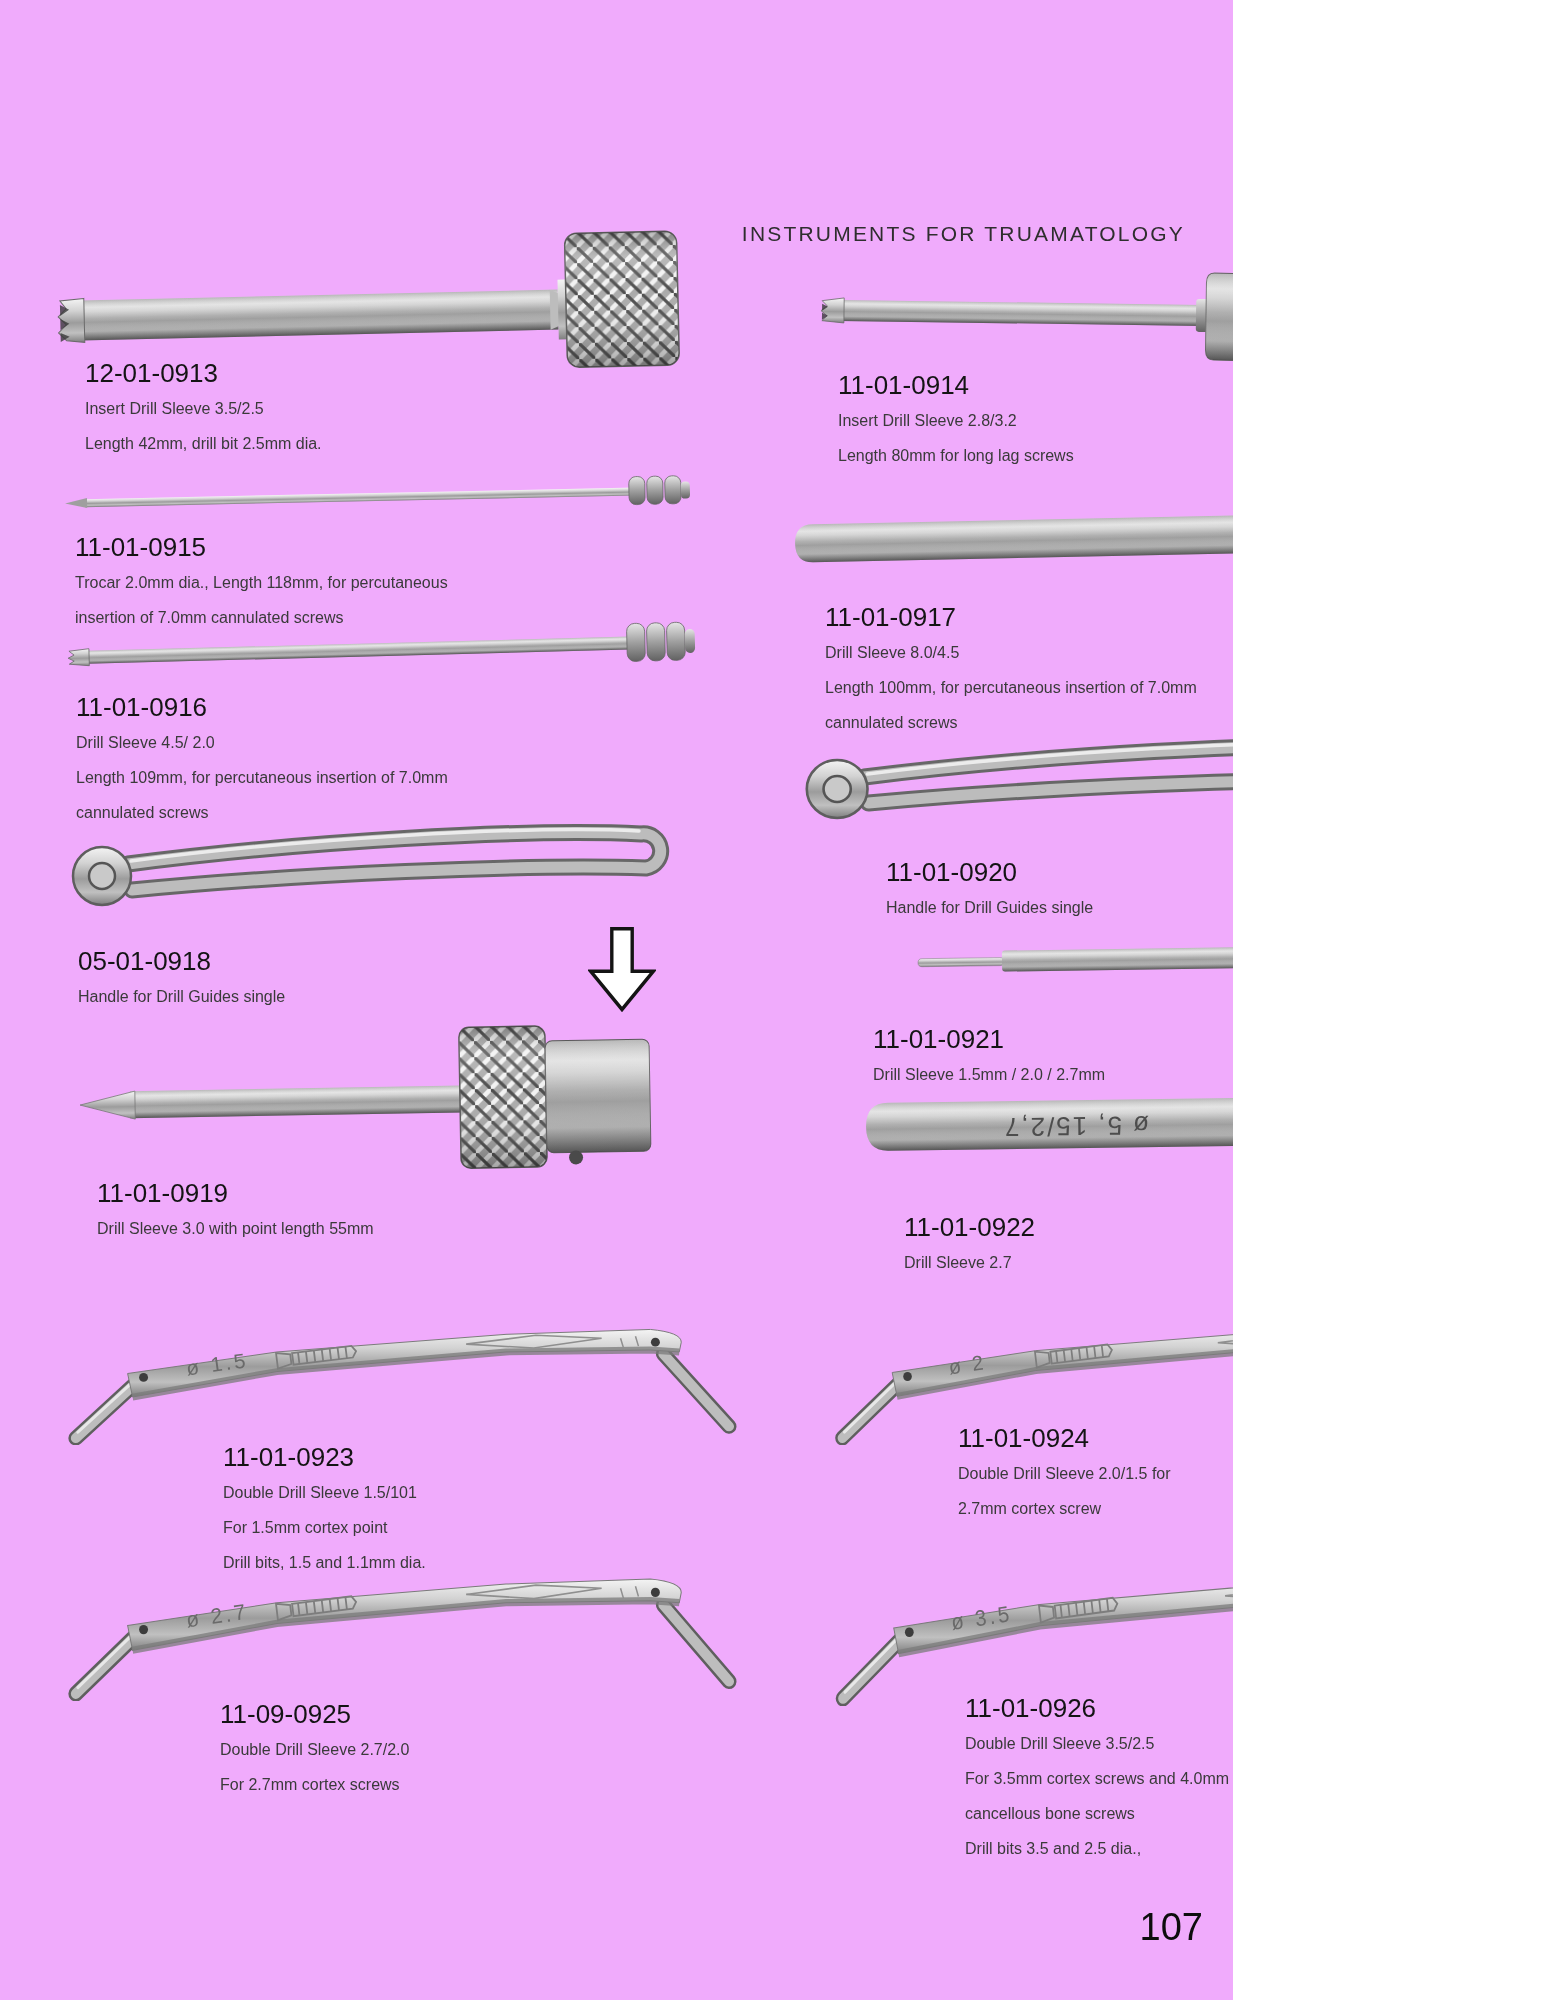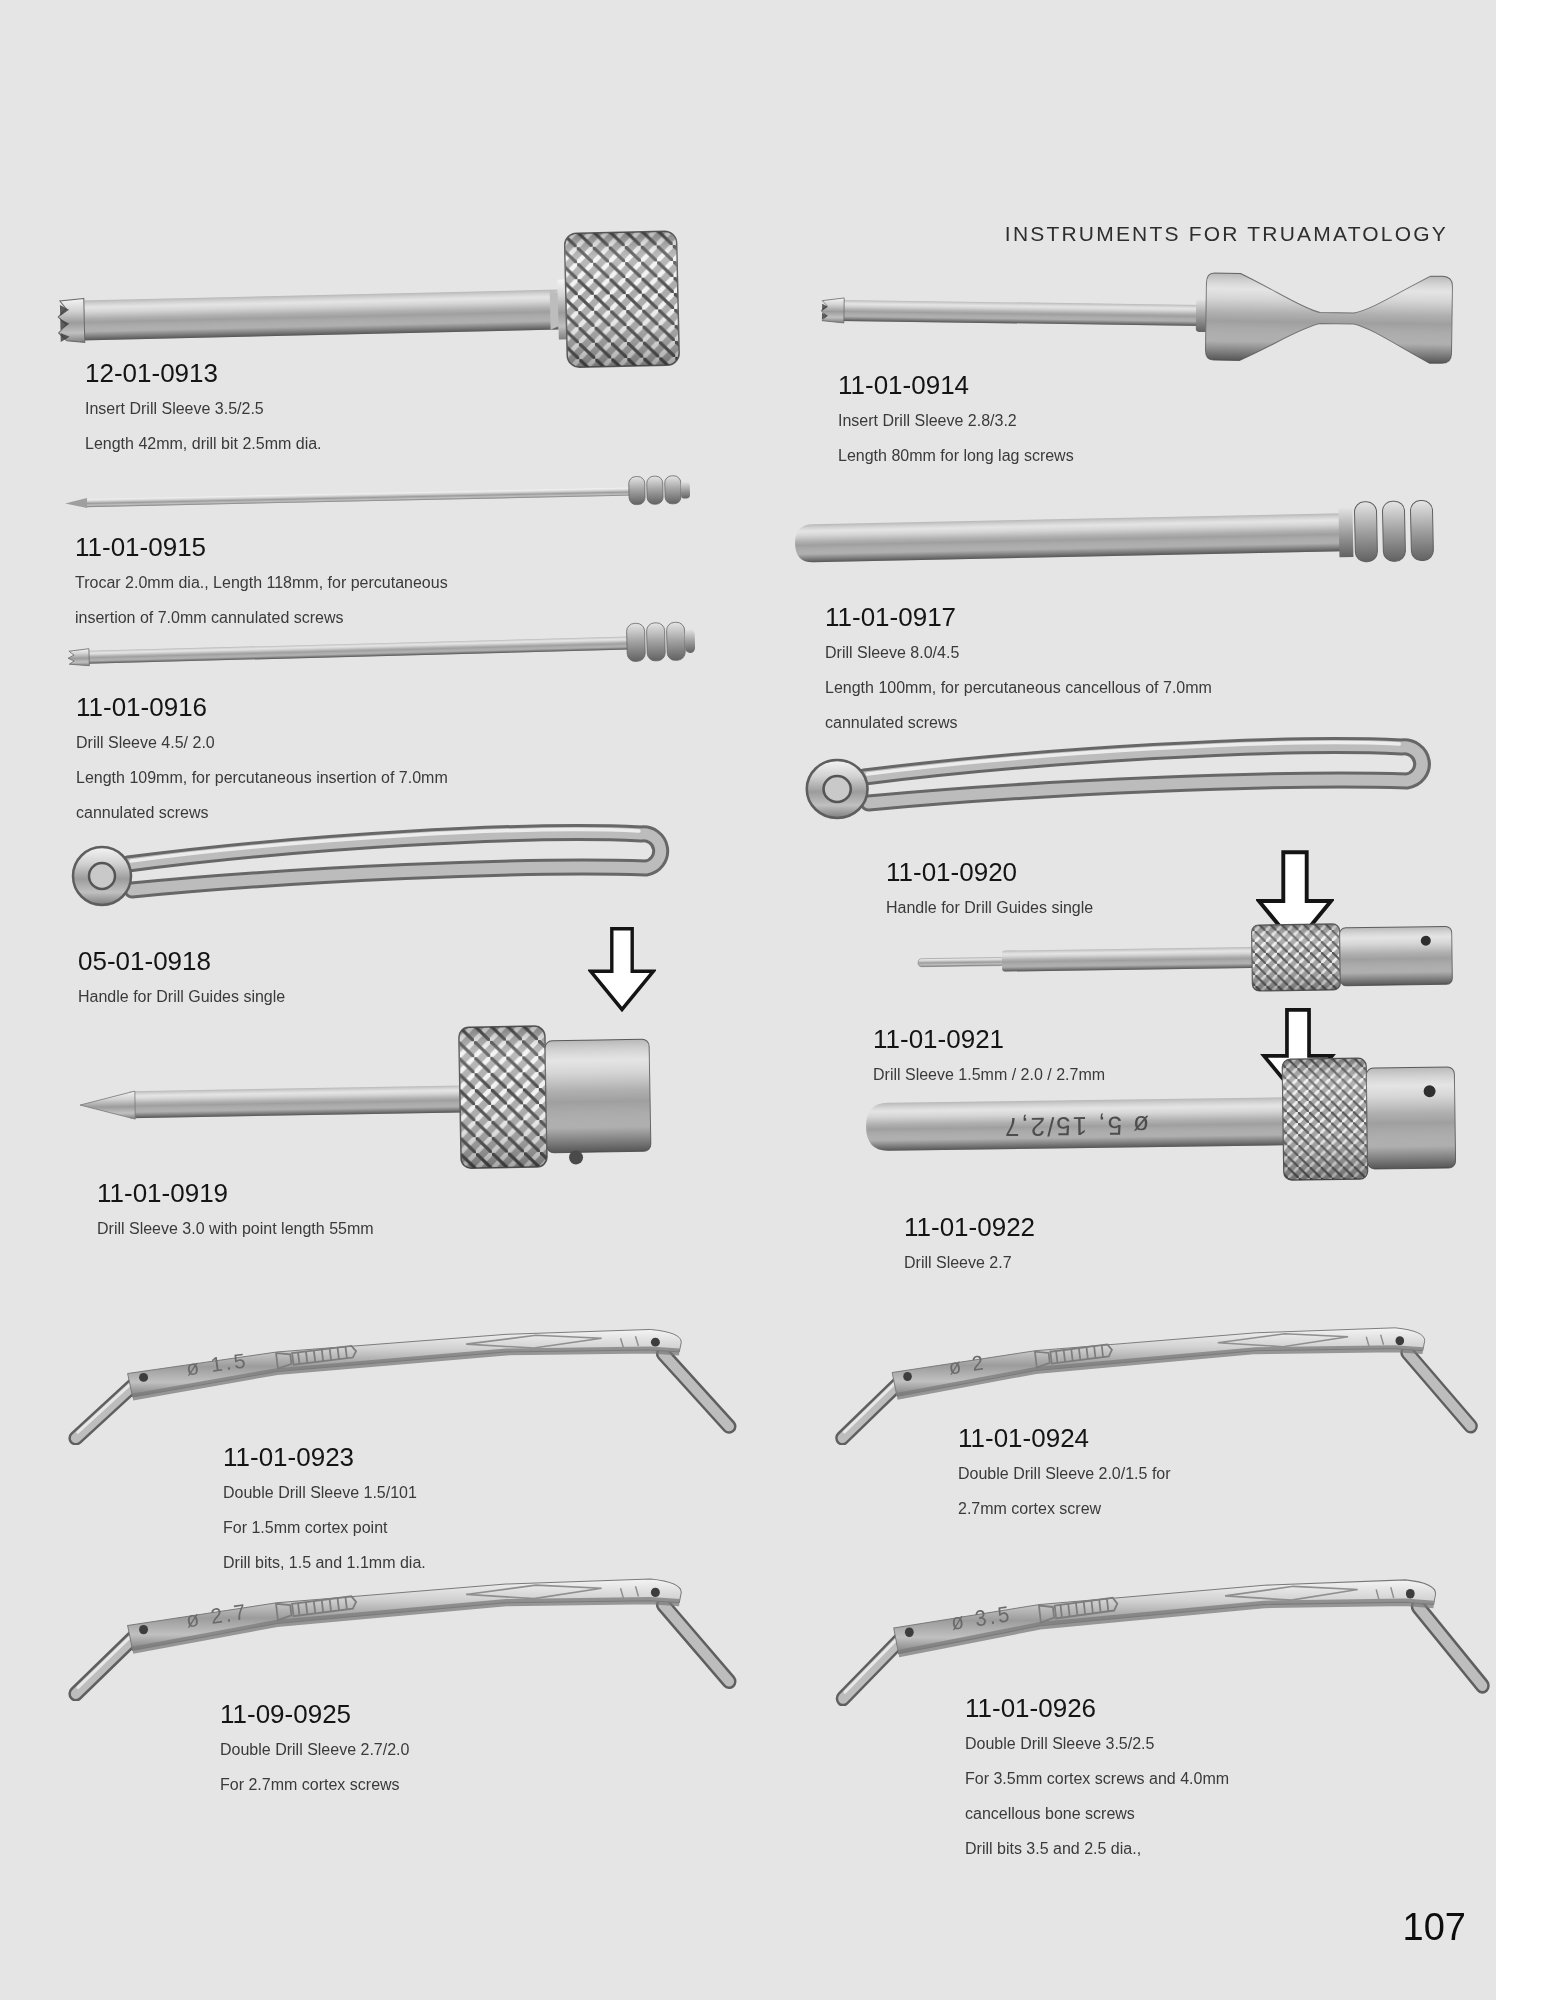--- a/index.html
+++ b/index.html
@@ -1,16 +1,16 @@
 <!DOCTYPE html>
 <html><head>
 <meta charset="utf-8">
 <style>
   html,body{margin:0;padding:0;background:#ffffff;}
-  .page{position:relative;width:1496px;height:2000px;background:#e5e5e5;
+  .page{position:relative;width:1233px;height:2000px;background:#f0abfc;
         font-family:"Liberation Sans", sans-serif;overflow:hidden;}
   .header{position:absolute;top:222px;right:48px;font-size:21px;letter-spacing:2.2px;
           color:#2e2e2e;font-weight:500;}
   .txt{position:absolute;}
   .code{font-size:26px;line-height:35px;color:#141414;}
   .line{font-size:16px;line-height:35px;color:#3a3a3a;}
   .inst{position:absolute;margin:0;}
   .arrow{position:absolute;}
   .pagenum{position:absolute;top:1906px;right:30px;font-size:38px;color:#0d0d0d;}
   svg{display:block;}
@@ -112,21 +112,21 @@
       <path d="M30 16 H560 V54 H30 Q12 54 12 35 Q12 16 30 16 Z" fill="url(#shade)"></path>
       <rect x="556" y="10" width="14" height="50" fill="url(#metalV2)"></rect>
       <rect x="572" y="5" width="22" height="60" rx="10" fill="url(#metalV2)" stroke="#5f5f5f" stroke-width="1"></rect>
       <rect x="600" y="5" width="22" height="60" rx="10" fill="url(#metalV2)" stroke="#5f5f5f" stroke-width="1"></rect>
       <rect x="628" y="5" width="22" height="60" rx="10" fill="url(#metalV2)" stroke="#5f5f5f" stroke-width="1"></rect>
     </svg>
   </figure>
   <div class="txt" style="left:825px;top:600px">
     <div class="code">11-01-0917</div>
     <div class="line">Drill Sleeve 8.0/4.5</div>
-    <div class="line">Length 100mm, for percutaneous cancellous of 7.0mm</div>
+    <div class="line">Length 100mm, for percutaneous insertion of 7.0mm</div>
     <div class="line">cannulated screws</div>
   </div>
 
   <figure class="inst" style="left:63px;top:623px;width:640px;height:52px;transform:rotate(-1.5deg)">
     <svg viewBox="0 0 640 52" width="640" height="52">
       <rect x="24" y="20" width="542" height="13" fill="url(#metalV)"></rect>
       <rect x="24" y="20" width="542" height="13" fill="url(#shade)"></rect>
       <path d="M26 18 L6 20 L11 24 L5 27 L11 30 L6 33 L26 35 Z" fill="url(#metalV)" stroke="#6b6b6b" stroke-width="0.8"></path>
       <rect x="564" y="7" width="18" height="38" rx="8" fill="url(#metalV2)" stroke="#666" stroke-width="0.8"></rect>
       <rect x="584" y="7" width="18" height="38" rx="8" fill="url(#metalV2)" stroke="#666" stroke-width="0.8"></rect>

